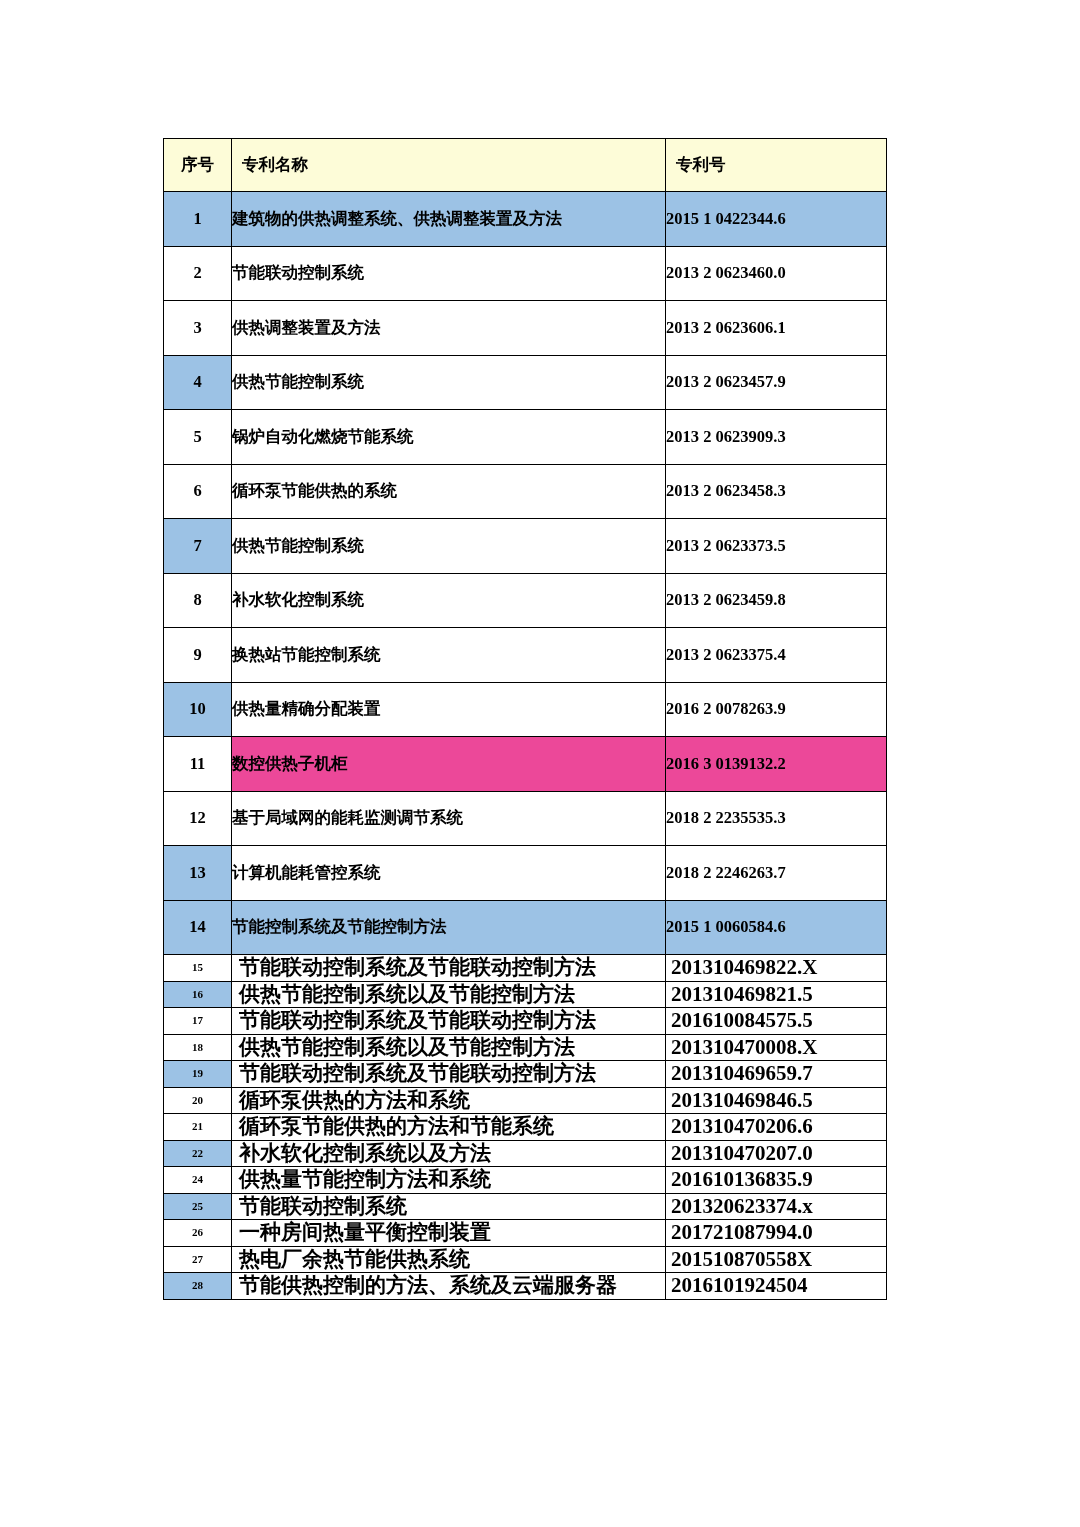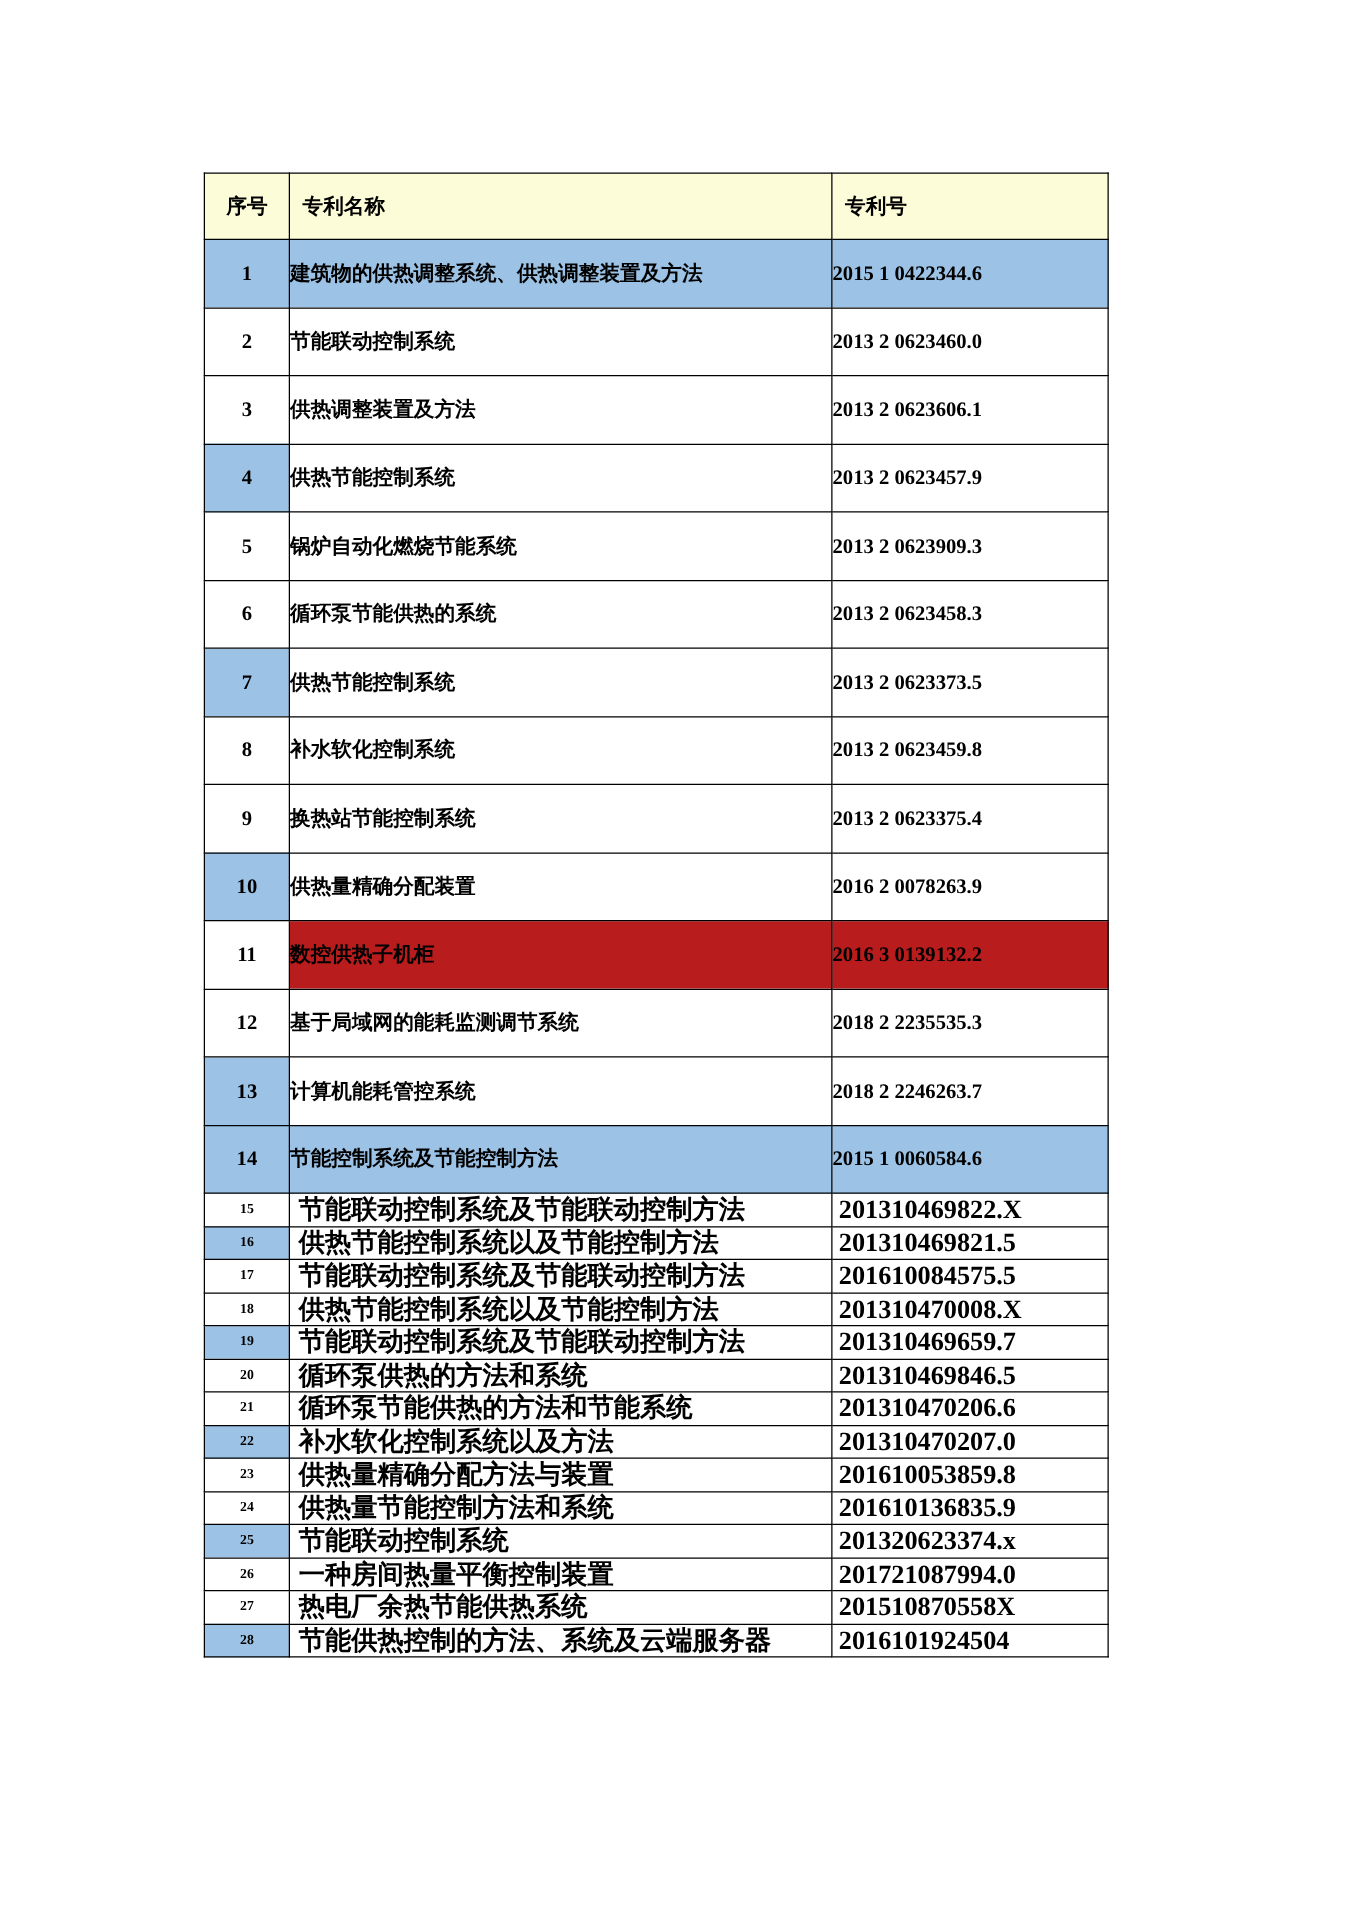--- a/index.html
+++ b/index.html
@@ -71,21 +71,21 @@
   
   tr.compact td {
     height: 25.5px;
     font-size: 21px;
   }
   tr.compact .cell-name { padding-left: 7px; }
   tr.compact .cell-num { padding-left: 5px; }
   tr.compact .cell-no { font-size: 11px; }
 
   .hl-blue { background: #9cc2e5; }
-  .hl-orange { background: #b91c1c; }
+  .hl-orange { background: #ec4899; }
   .hl-none { background: #ffffff; }
 
   
   .footer {
     position: absolute;
     left: 0;
     top: 1455px;
     width: 1080px;
     text-align: center;
   }
@@ -249,25 +249,20 @@
             <td class="cell-no hl-none">21</td>
             <td class="cell-name hl-none">循环泵节能供热的方法和节能系统</td>
             <td class="cell-num hl-none">201310470206.6</td>
           </tr>
           <tr class="compact">
             <td class="cell-no hl-blue">22</td>
             <td class="cell-name hl-none">补水软化控制系统以及方法</td>
             <td class="cell-num hl-none">201310470207.0</td>
           </tr>
           <tr class="compact">
-            <td class="cell-no hl-none">23</td>
-            <td class="cell-name hl-none">供热量精确分配方法与装置</td>
-            <td class="cell-num hl-none">201610053859.8</td>
-          </tr>
-          <tr class="compact">
             <td class="cell-no hl-none">24</td>
             <td class="cell-name hl-none">供热量节能控制方法和系统</td>
             <td class="cell-num hl-none">201610136835.9</td>
           </tr>
           <tr class="compact">
             <td class="cell-no hl-blue">25</td>
             <td class="cell-name hl-none">节能联动控制系统</td>
             <td class="cell-num hl-none">201320623374.x</td>
           </tr>
           <tr class="compact">

